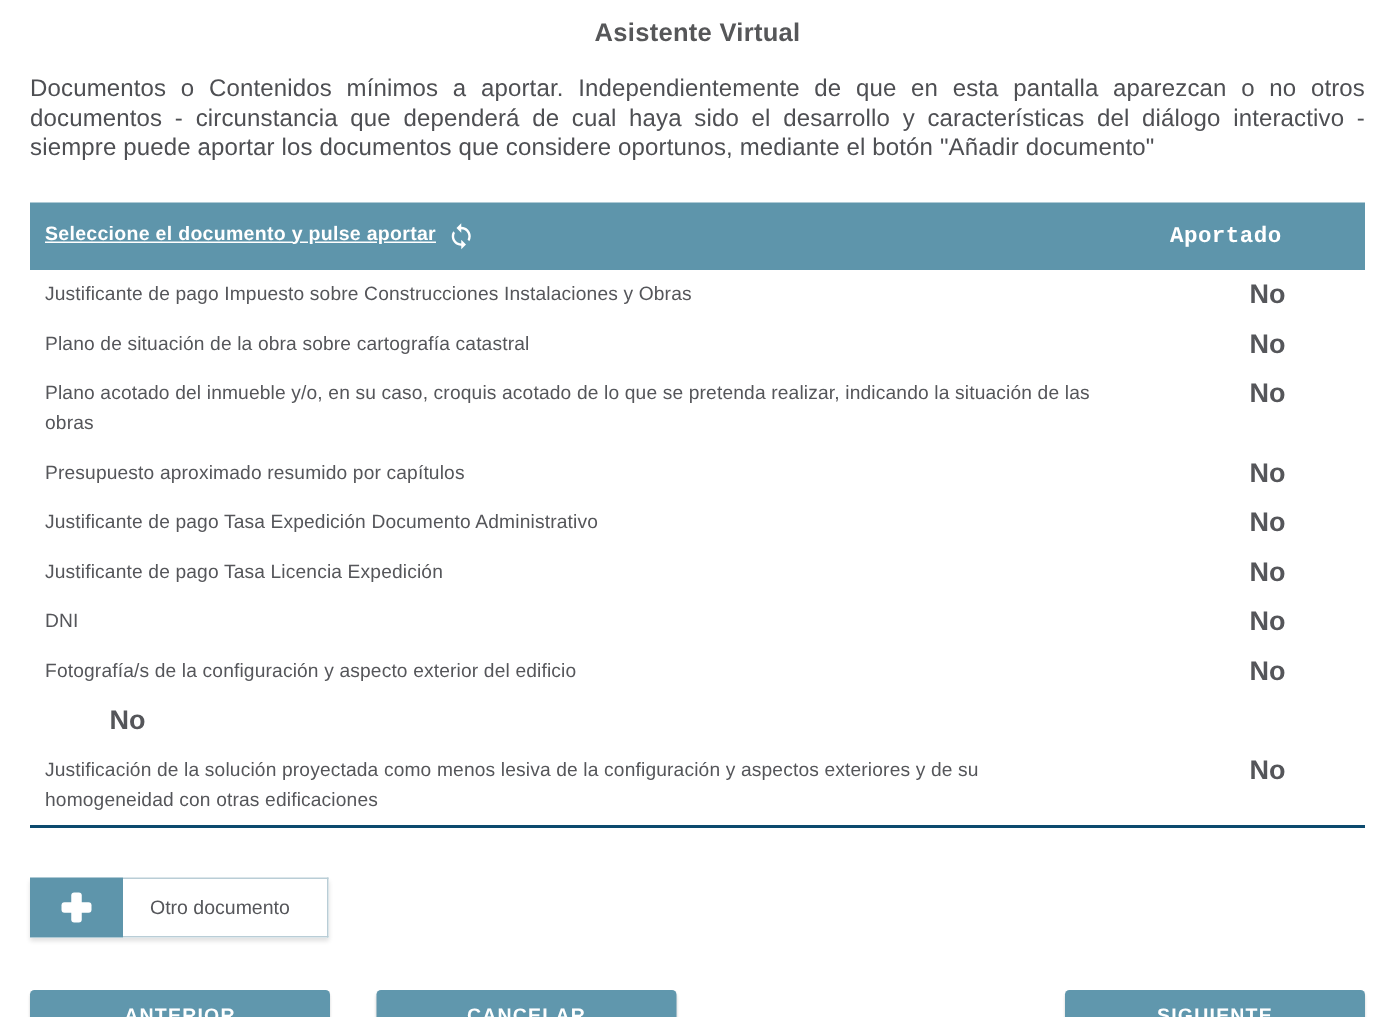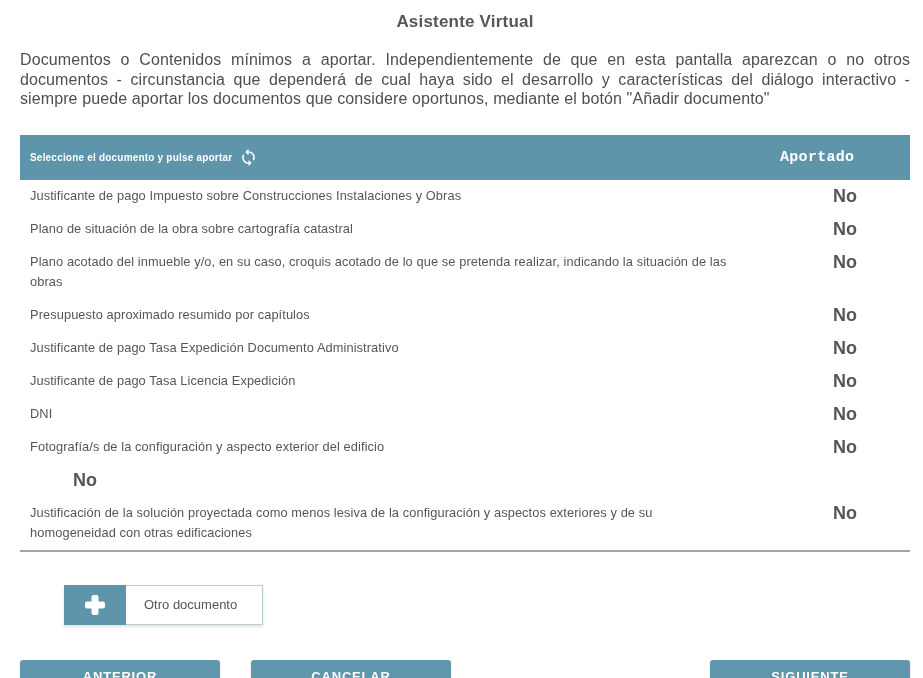--- a/index.html
+++ b/index.html
@@ -31,43 +31,43 @@
   .table-header {
     display: flex;
     align-items: center;
     background: #5e95ab;
     height: 45px;
     color: #ffffff;
   }
   .th-select {
     flex: 1;
     display: flex;
-    align-items: center;
     padding-left: 10px;
-    font-size: 10px;
+    font-size: 13px;
     font-weight: 600;
     letter-spacing: 0.2px;
+    text-decoration: underline;
   }
   .refresh-icon {
     width: 19px;
     height: 19px;
     margin-left: 7px;
     display: inline-flex;
     cursor: pointer;
   }
   .refresh-icon svg { width: 100%; height: 100%; fill: #ffffff; }
   .th-status {
     width: 130px;
     text-align: left;
     font-size: 15px;
     font-weight: 600;
     letter-spacing: 0.3px;
     font-family: Liberation Mono, monospace;
   }
-  .table-body { border-bottom: 2px solid #a3a3a3; }
+  .table-body { border-bottom: 2px solid #0c4a6e; }
   .row {
     display: flex;
     align-items: flex-start;
     padding: 6px 0 7px 0;
     cursor: pointer;
   }
   .cell-doc {
     flex: 1;
     padding-left: 10px;
     padding-right: 40px;
@@ -84,21 +84,20 @@
     font-weight: 700;
     color: #55565a;
   }
   .other-doc-btn {
     margin-top: 33px;
     display: inline-flex;
     align-items: stretch;
     height: 40px;
     cursor: pointer;
     box-shadow: 0 2px 3px rgba(0,0,0,0.12);
-    margin-left: 44px;
   }
   .other-doc-plus {
     width: 62px;
     background: #5e95ab;
     display: flex;
     align-items: center;
     justify-content: center;
   }
   .plus-icon { position: relative; width: 24px; height: 24px; }
   .plus-icon::before, .plus-icon::after {

